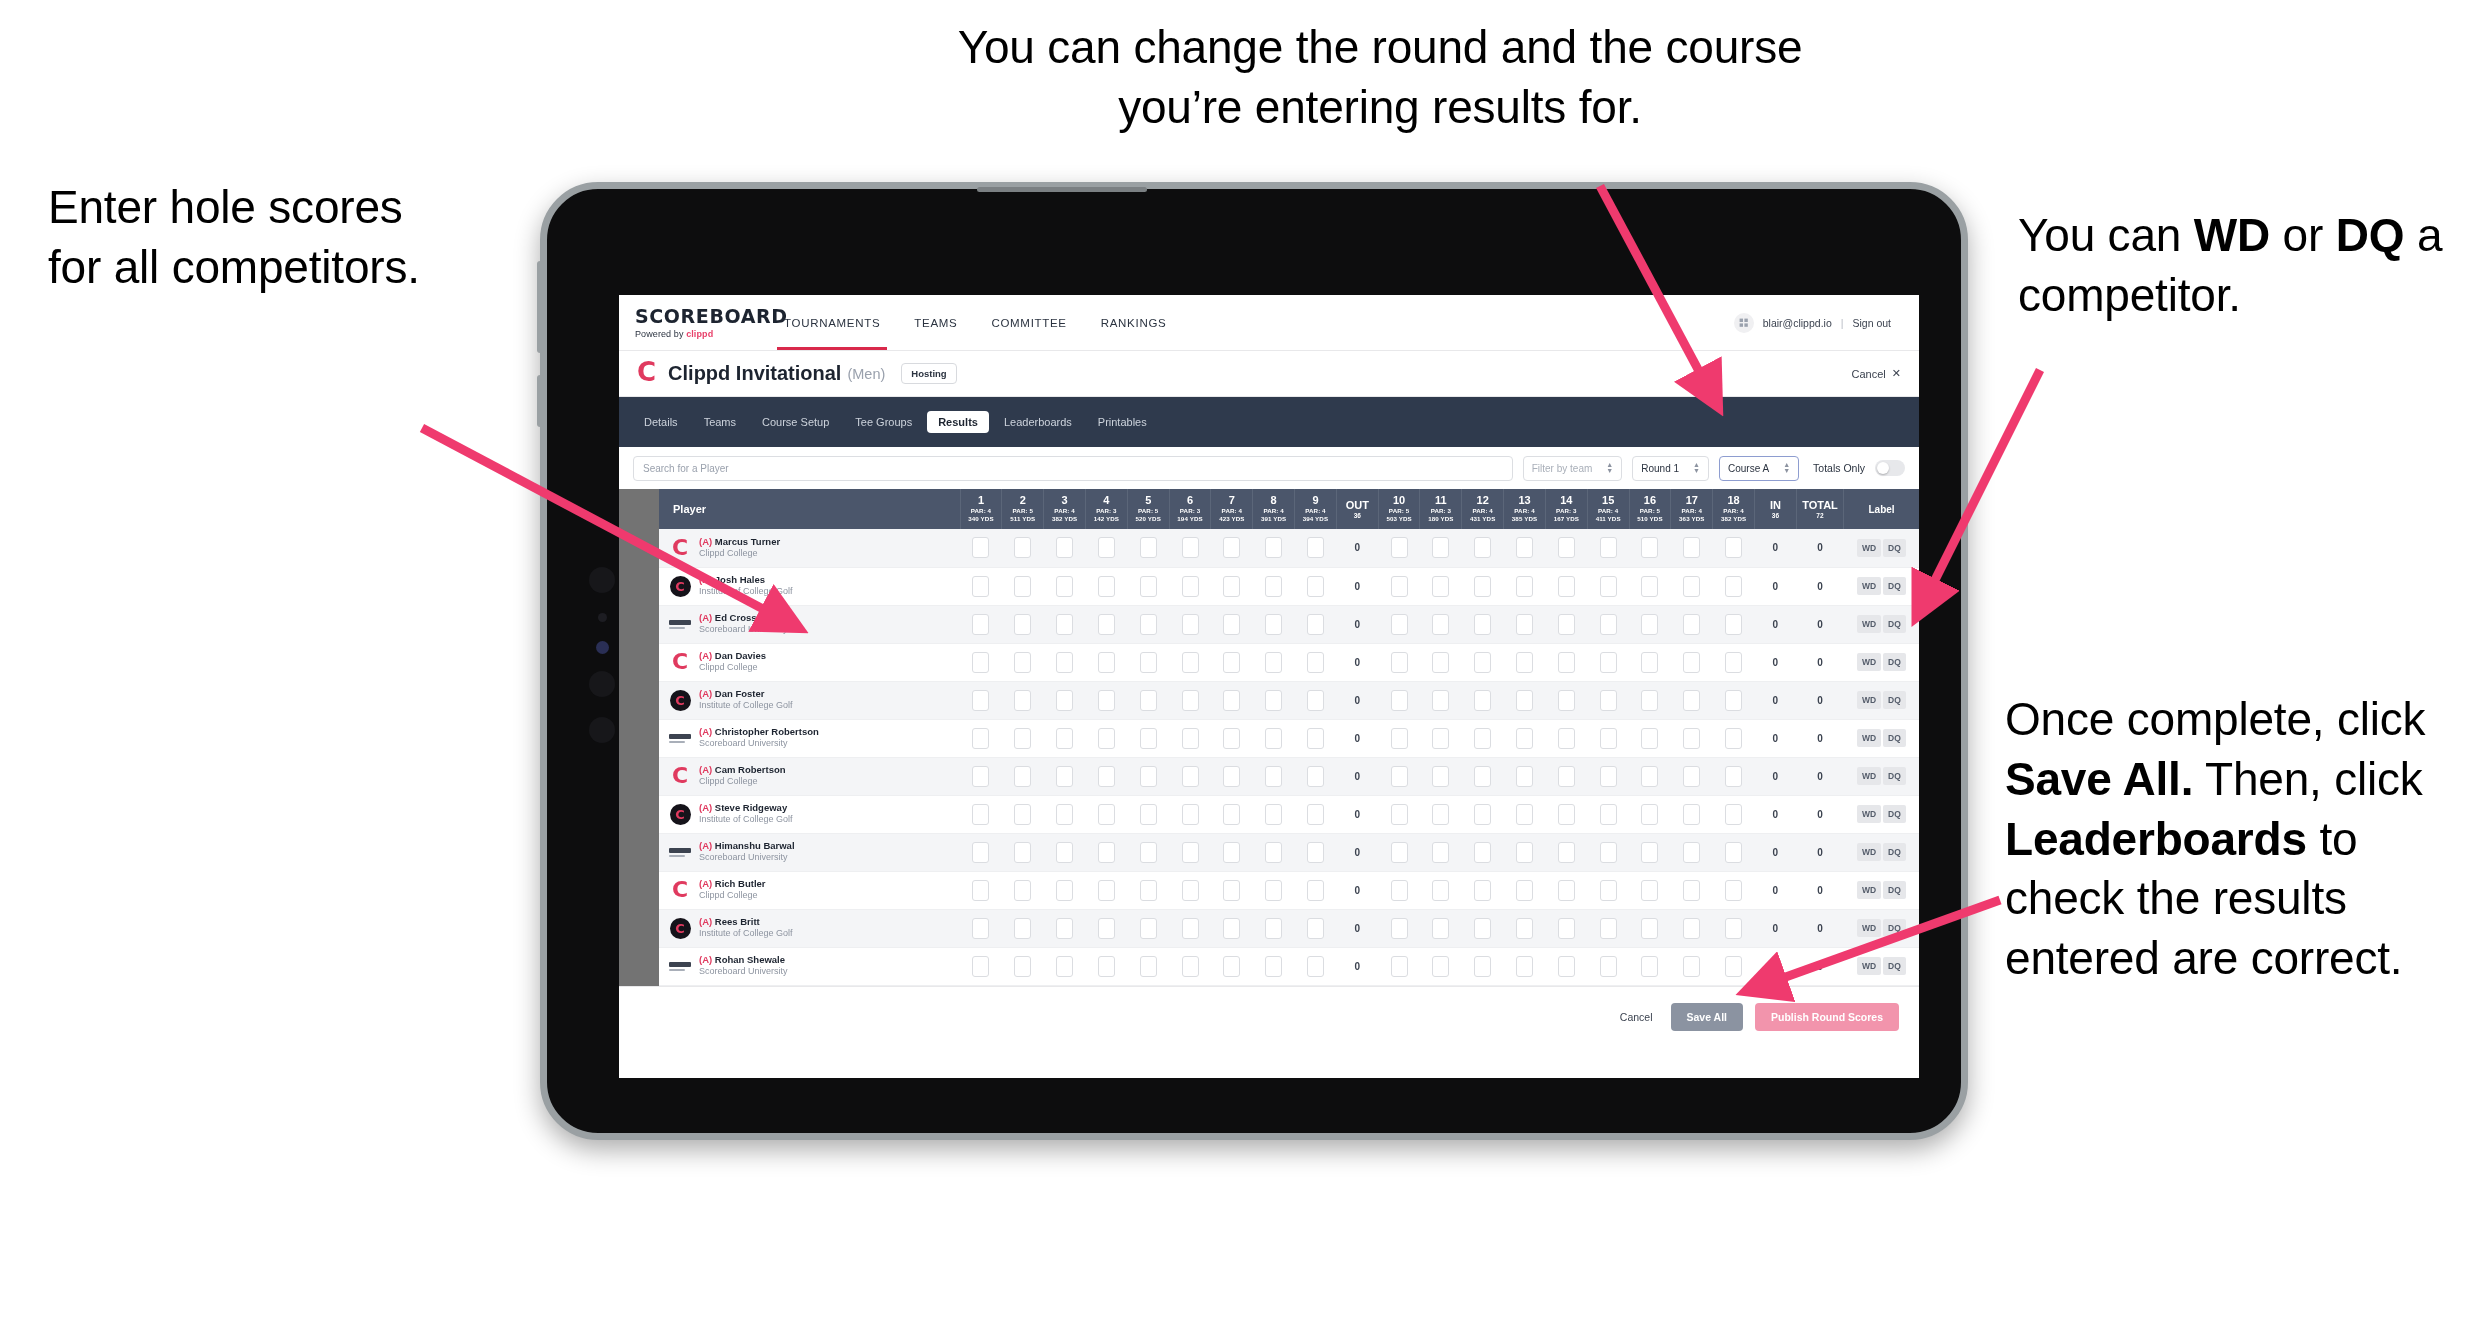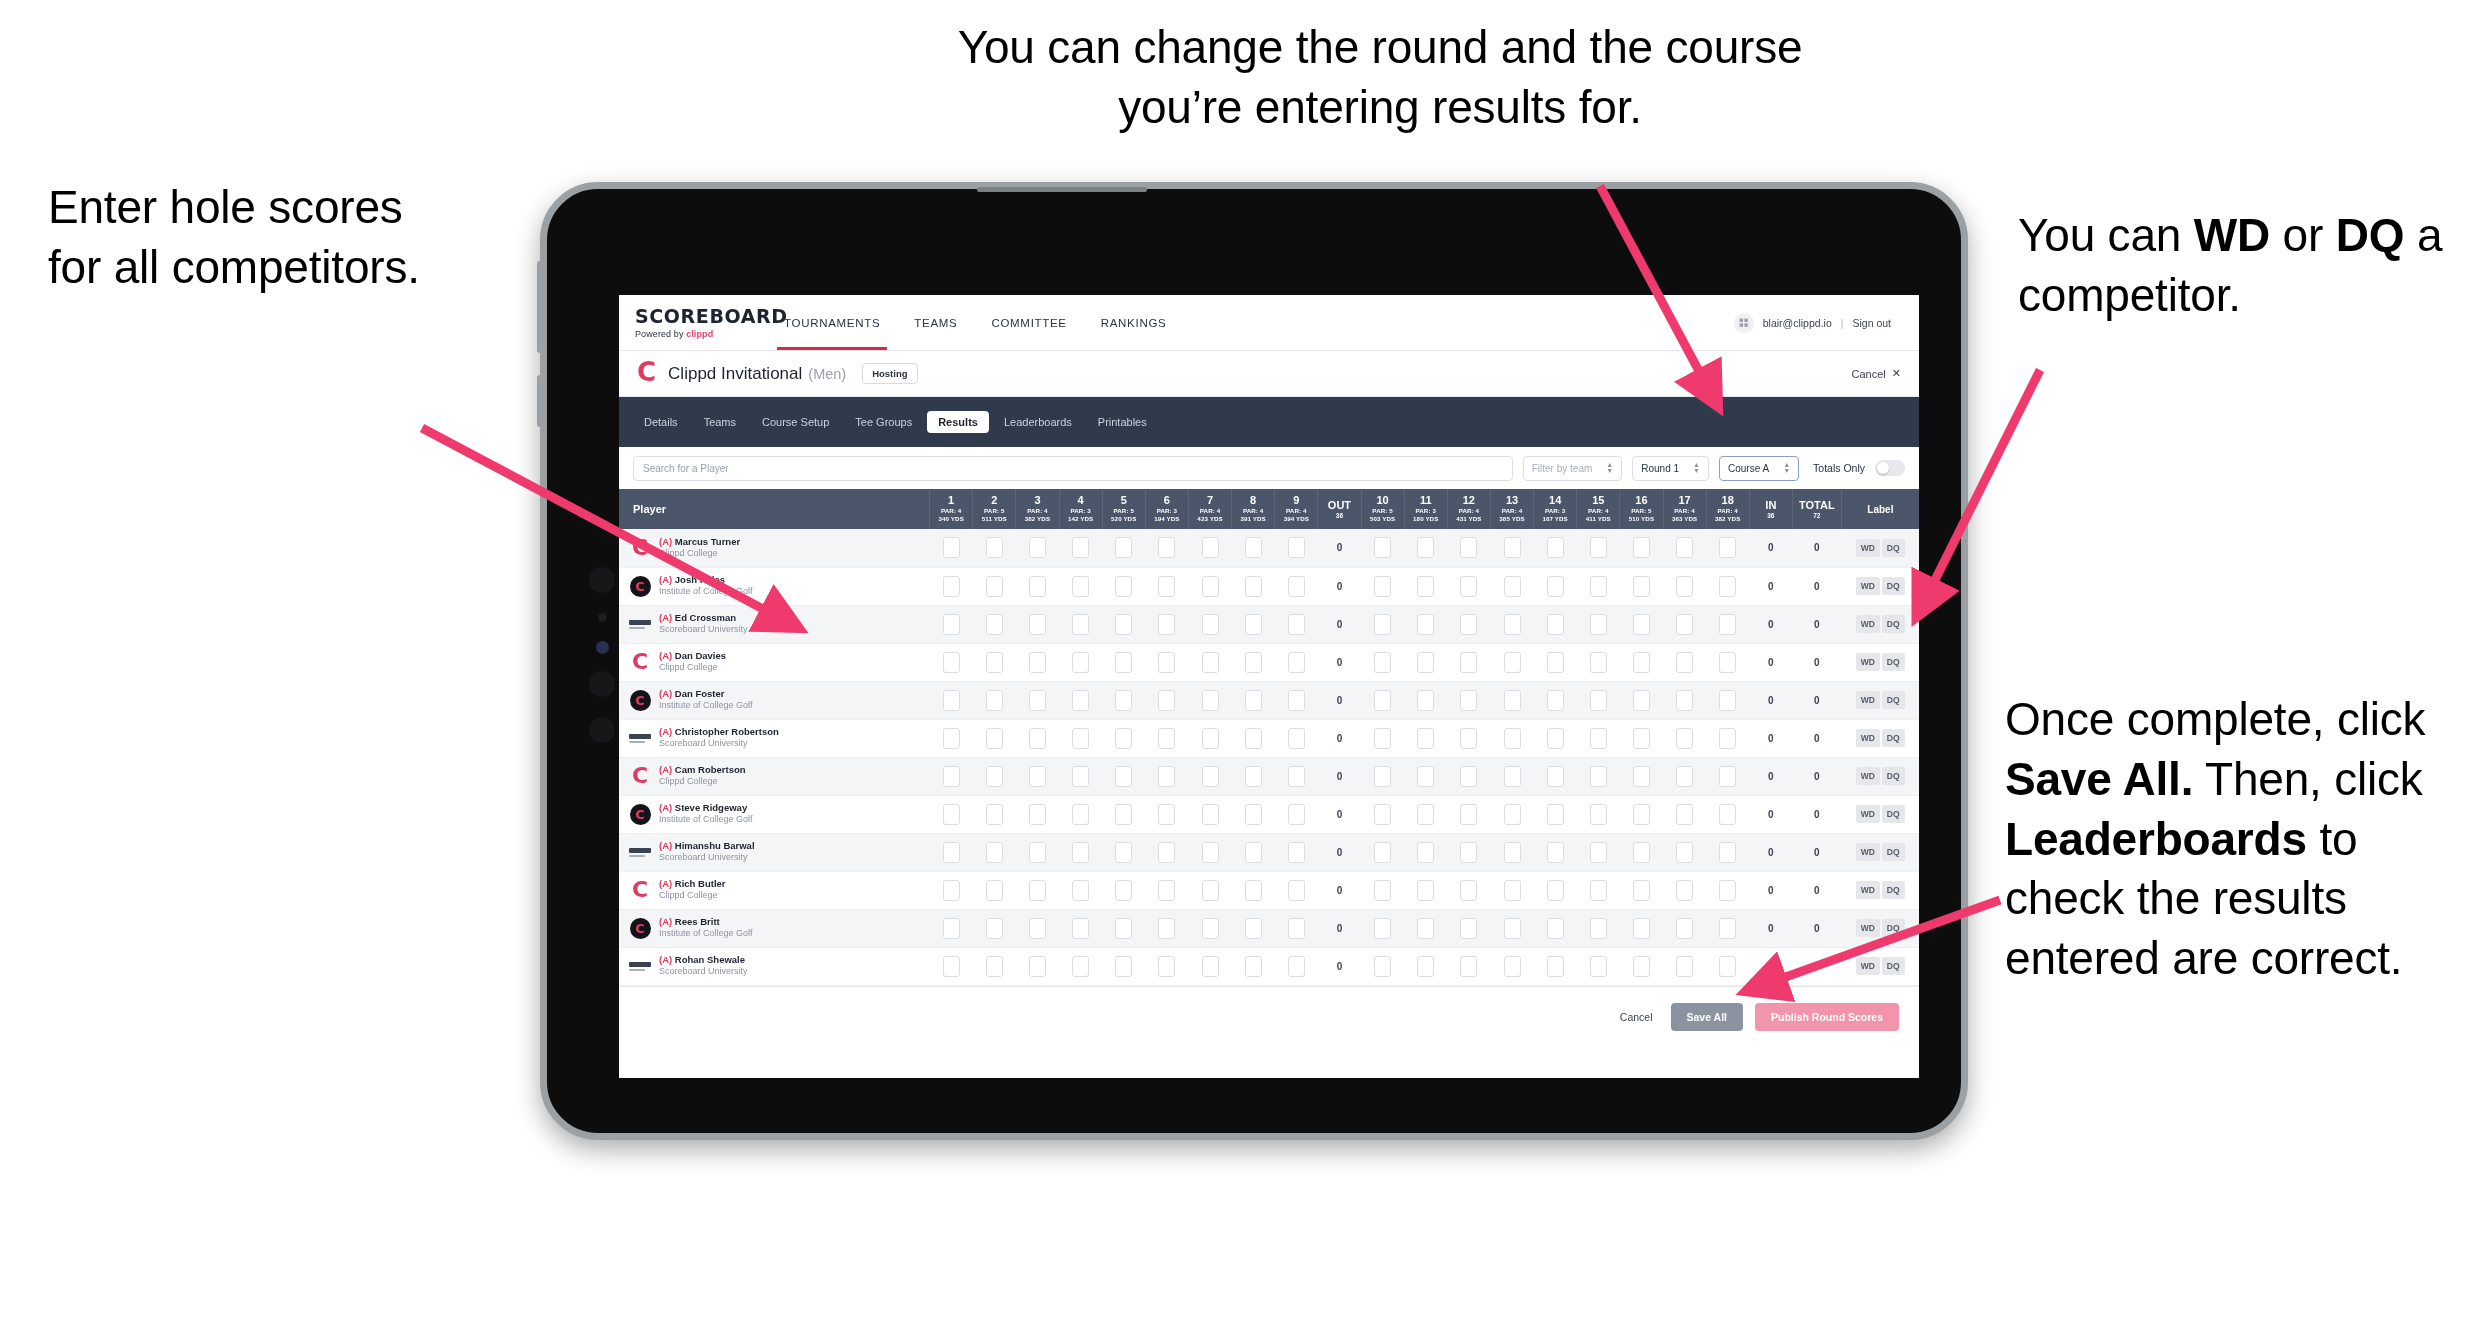--- a/index.html
+++ b/index.html
@@ -85,21 +85,21 @@
   .user-email { font-size: 10.5px; color: #3c4350; }
   .sep { font-size: 10.5px; color: #b8bcc4; }
   .signout { font-size: 10.5px; color: #3c4350; cursor: pointer; }
 
   
   .tourbar { height: 46px; display: flex; align-items: center; padding: 0 18px; border-bottom: 1px solid #e8e8ea; background: #fff; }
   .clogo {
     font-family: "DejaVu Sans", sans-serif;
     font-size: 26px; font-weight: 700; color: #e03a5f; line-height: 1; margin-right: 12px; margin-top:-3px;
   }
-  .tour-title { font-size: 17px; font-weight: 400; color: #1d2430; }
+  .tour-title { font-size: 20px; font-weight: 700; color: #1d2430; }
   .tour-gender { font-size: 14.5px; color: #9aa1ad; margin-left: 6px; }
   .hosting-chip {
     margin-left: 16px; border: 1px solid #d8dade; border-radius: 4px;
     padding: 4px 9px; font-size: 9.5px; font-weight: 700; color: #2b3340;
   }
   .tourbar-right { margin-left: auto; display: flex; align-items: center; gap: 6px; font-size: 11px; color: #3c4350; cursor: pointer;}
 
   
   .tabstrip { height: 50px; background: #2f3a4d; display: flex; align-items: center; padding: 0 14px; gap: 4px; }
   .tab {
@@ -121,21 +121,21 @@
   .selbox.ph { color: #a9afb9; }
   .selbox.focused { border-color: #8e9dd0; }
   .selbox .caret { margin-left: auto; display: flex; flex-direction: column; gap: 1px; color:#8c93a0; font-size: 7px; line-height: 6px;}
   .totals-label { font-size: 10.5px; color: #2b3340; margin-left: 4px; white-space: nowrap;}
   .toggle {
     width: 30px; height: 16px; background: #e7e8eb; border-radius: 9px; position: relative; cursor: pointer;
   }
   .toggle .knob { position: absolute; left: 2px; top: 2px; width: 12px; height: 12px; background: #fff; border-radius: 50%; box-shadow: 0 1px 2px rgba(0,0,0,.25);}
 
   
-  .tablewrap { background:#737373; }
+  .tablewrap { background:#737373;padding-left:40px; }
   table.scores { border-collapse: collapse; width: 100%; table-layout: fixed; }
   table.scores th {
     background: #4b566b; color: #fff; font-weight: 700; vertical-align: middle;
     border-right: 1px solid #5c footer; padding: 0;
   }
   .hdr-row { height: 40px; }
   .th-player {
     text-align: left; padding-left: 14px !important; font-size: 11px; font-weight: 500; width: 216px;
     border-right: 1px solid #5b6679;
   }

